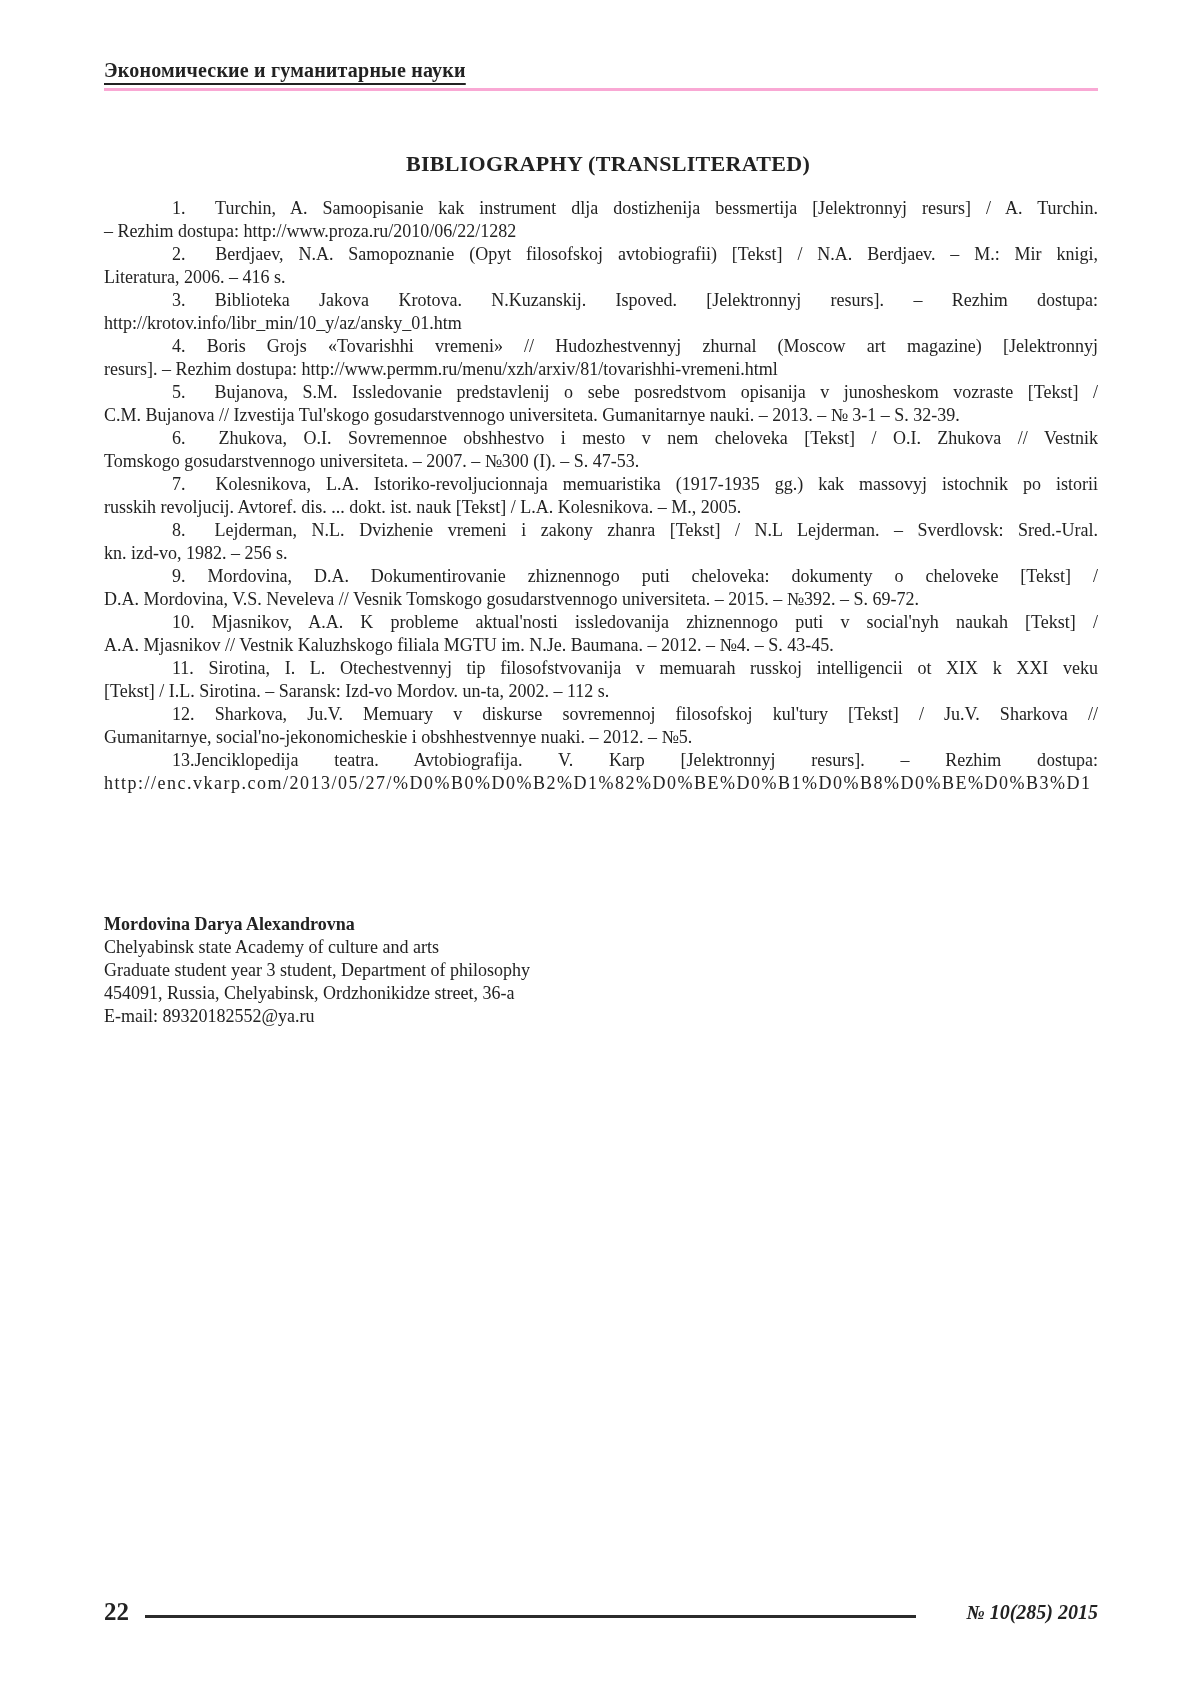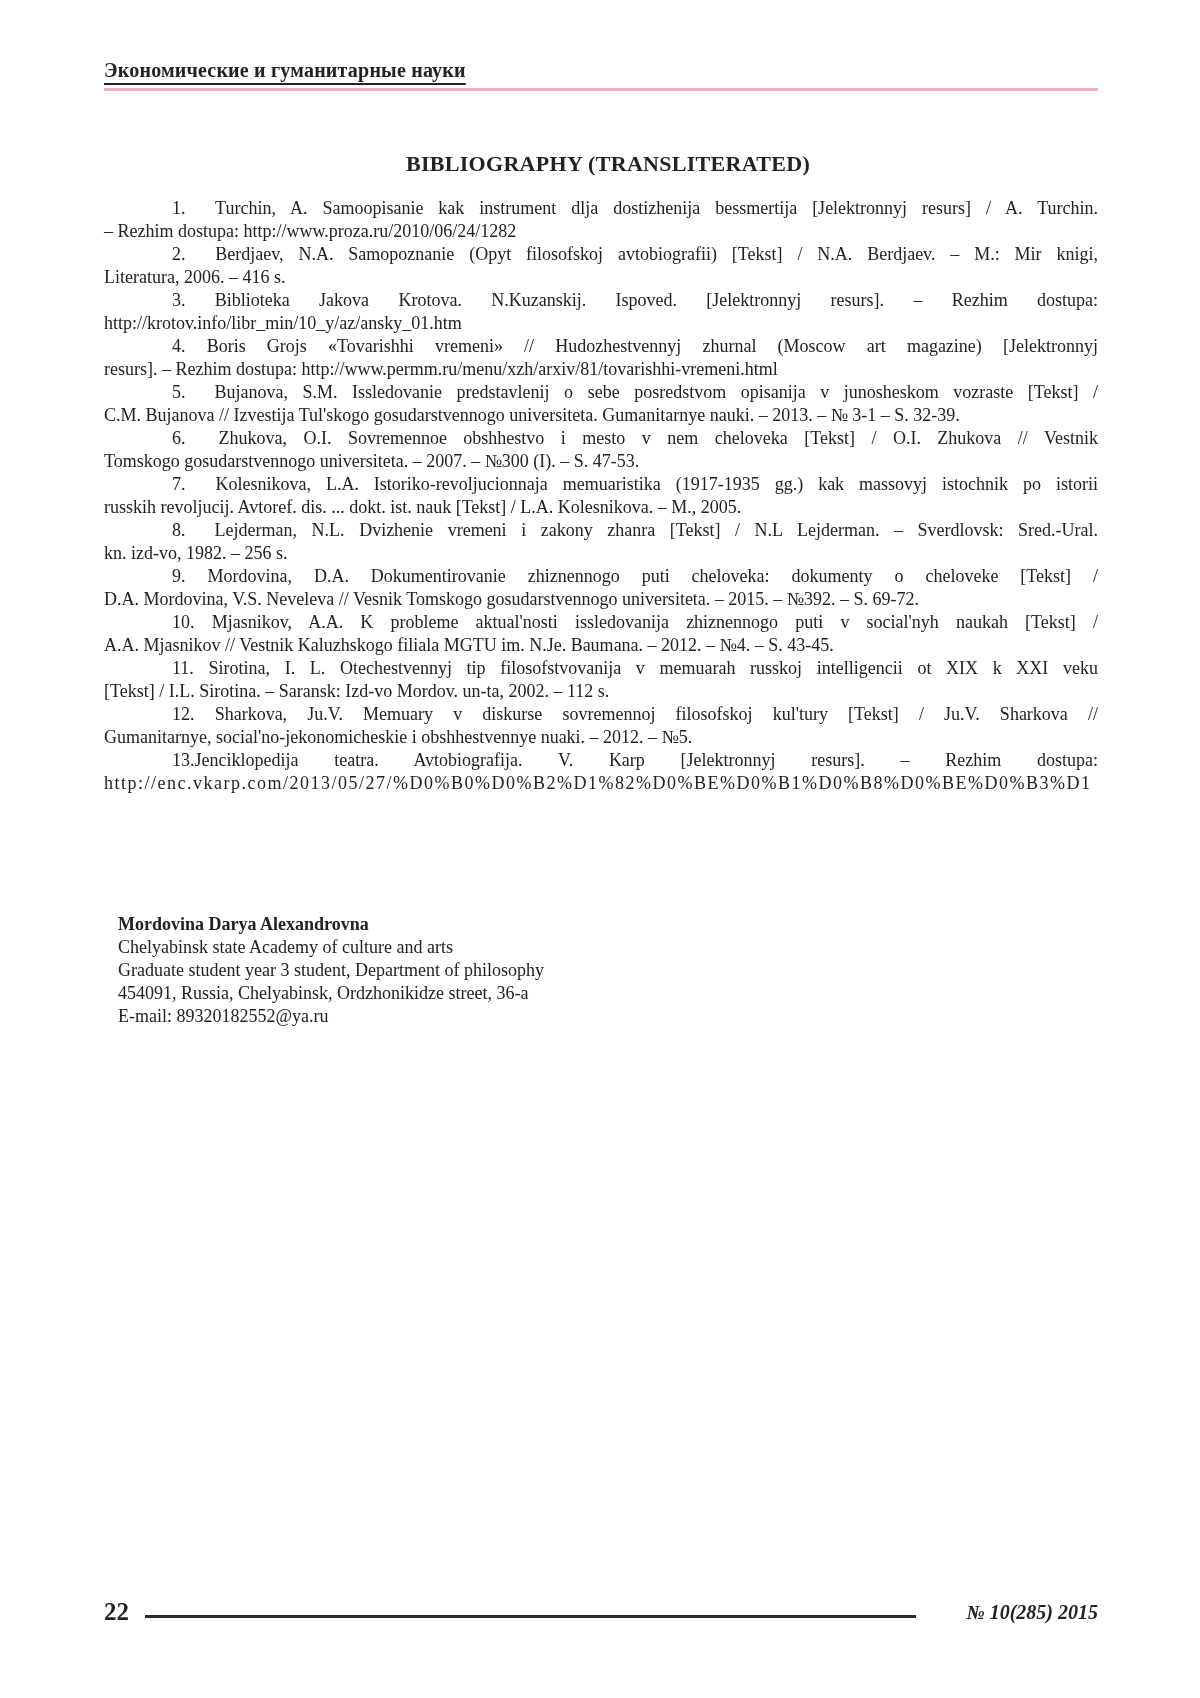--- a/index.html
+++ b/index.html
@@ -64,21 +64,20 @@
   .bib .line.last  { text-align-last: left; }
   .bib .line.stretch { letter-spacing: 1.5px; }
   
   .author {
     position: absolute;
     top: 913px;
     left: 104px;
     width: 994px;
     font-size: 18px;
     line-height: 23px;
-    margin-left: 14px;
   }
   .author .a-name { font-weight: 700; }
   
   .footer {
     position: absolute;
     top: 1600px;
     left: 104px;
     width: 994px;
     display: flex;
     align-items: center;
@@ -110,21 +109,21 @@
   <div class="running-header">
     <span class="rh-text">Экономические и гуманитарные науки</span>
   </div>
 
   <h1 class="doc-title">BIBLIOGRAPHY (TRANSLITERATED)</h1>
 
   <div class="bib">
 
     <div class="entry">
       <div class="line first">1.&nbsp; Turchin, A. Samoopisanie kak instrument dlja dostizhenija bessmertija [Jelektronnyj resurs] / A. Turchin.</div>
-      <div class="line last">– Rezhim dostupa: http://www.proza.ru/2010/06/24/1282</div>
+      <div class="line last">– Rezhim dostupa: http://www.proza.ru/2010/06/22/1282</div>
     </div>
 
     <div class="entry">
       <div class="line first">2.&nbsp; Berdjaev, N.A. Samopoznanie (Opyt filosofskoj avtobiografii) [Tekst] / N.A. Berdjaev. – M.: Mir knigi,</div>
       <div class="line last">Literatura, 2006. – 416 s.</div>
     </div>
 
     <div class="entry">
       <div class="line first">3. Biblioteka Jakova Krotova. N.Kuzanskij. Ispoved. [Jelektronnyj resurs]. – Rezhim dostupa:</div>
       <div class="line last">http://krotov.info/libr_min/10_y/az/ansky_01.htm</div>

